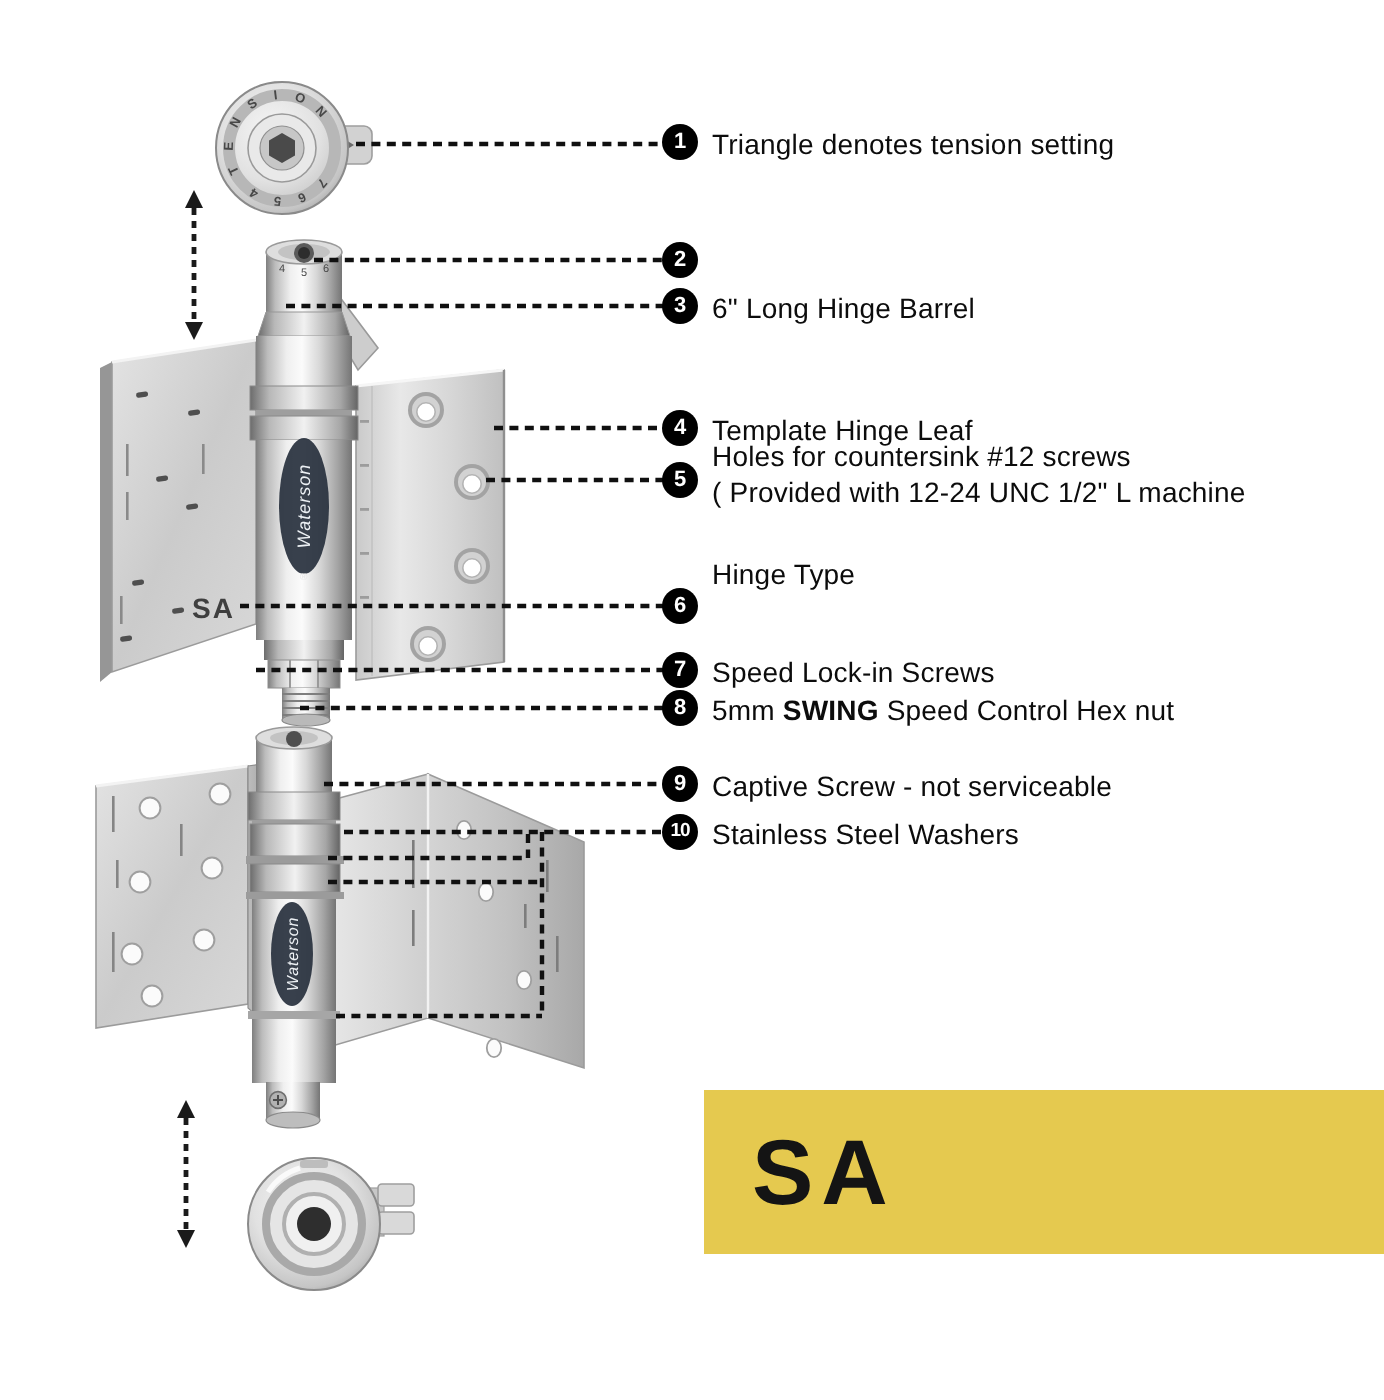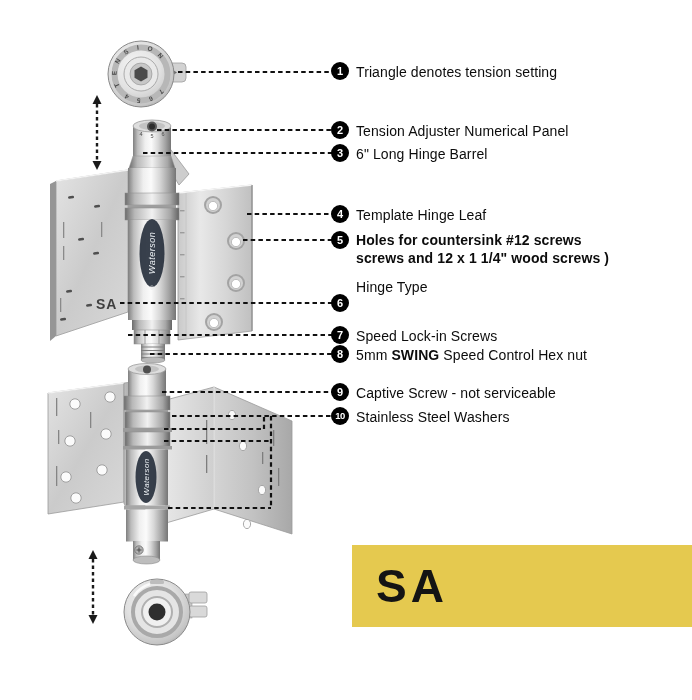--- a/index.html
+++ b/index.html
@@ -15,21 +15,21 @@
   }
   .c1{left:331px;top:62px;}  .c2{left:331px;top:121px;} .c3{left:331px;top:144px;}
   .c4{left:331px;top:205px;} .c5{left:331px;top:231px;} .c6{left:331px;top:294px;}
   .c7{left:331px;top:326px;} .c8{left:331px;top:345px;} .c9{left:331px;top:383px;}
   .c10{left:331px;top:407px;font-size:9.5px;letter-spacing:-0.5px;text-align:center;}
   .lbl{
     position:absolute;left:356px;font-size:14px;color:#0c0c0c;
     white-space:nowrap;line-height:18px;letter-spacing:0.1px;
   }
   .l1{top:63px;} .l2{top:122px;} .l3{top:145px;} .l4{top:206px;}
-  .l5{top:232px;line-height:17.5px;font-weight:bold;} .l6{top:278px;} .l7{top:327px;}
+  .l5{top:220px;line-height:17.5px;} .l6{top:278px;} .l7{top:327px;}
   .l8{top:346px;} .l9{top:384px;} .l10{top:408px;}
   .lbl b{font-weight:bold;margin-top:26px;}
   .sa-box{
     position:absolute;left:352px;top:545px;width:340px;height:82px;
     background:#E5C94F;display:flex;align-items:center;
   }
   .sa-text{
     margin-left:24px;font-size:46px;font-weight:bold;color:#141414;
     letter-spacing:4px;line-height:1;
   }
@@ -316,26 +316,25 @@
   <div class="badge c3">3</div>
   <div class="badge c4">4</div>
   <div class="badge c5">5</div>
   <div class="badge c6">6</div>
   <div class="badge c7">7</div>
   <div class="badge c8">8</div>
   <div class="badge c9">9</div>
   <div class="badge c10">10</div>
 
   <div class="lbl l1">Triangle denotes tension setting</div>
-  <div class="lbl l2">Tension Adjuster Numerical Panel</div>
   <div class="lbl l3">6" Long Hinge Barrel</div>
   <div class="lbl l4">Template Hinge Leaf</div>
   <div class="lbl l5">
     <div>Holes for countersink #12 screws</div>
-    <div>screws and 12 x 1 1/4" wood screws )</div>
+    <div>( Provided with 12-24 UNC 1/2" L machine</div>
   </div>
   <div class="lbl l6">Hinge Type</div>
   <div class="lbl l7">Speed Lock-in Screws</div>
   <div class="lbl l8"><span>5mm </span><b>SWING</b><span> Speed Control Hex nut</span></div>
   <div class="lbl l10">Stainless Steel Washers</div>
   <div class="lbl l9">Captive Screw - not serviceable</div>
 
   <div class="sa-box">
     <span class="sa-text">SA</span>
   </div>

